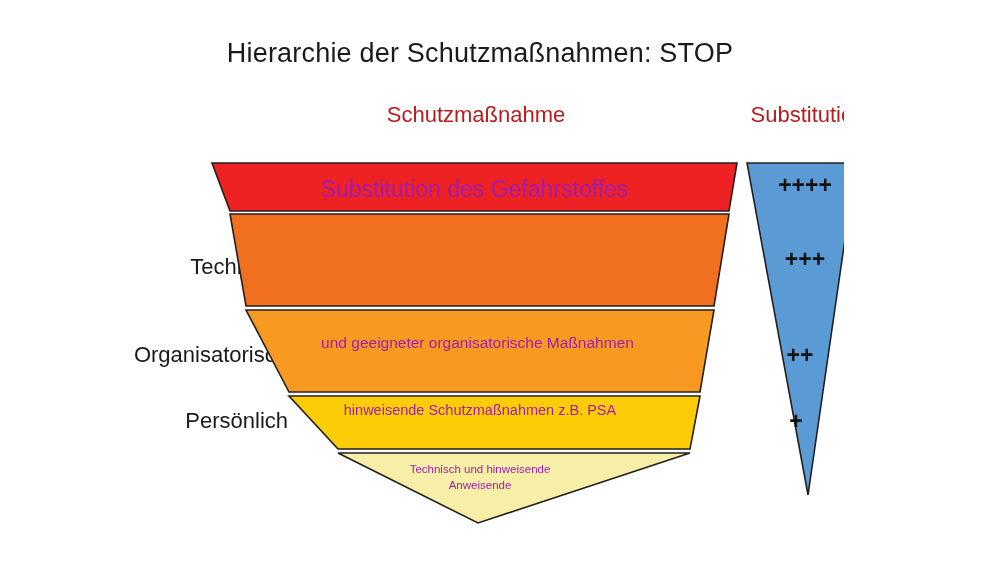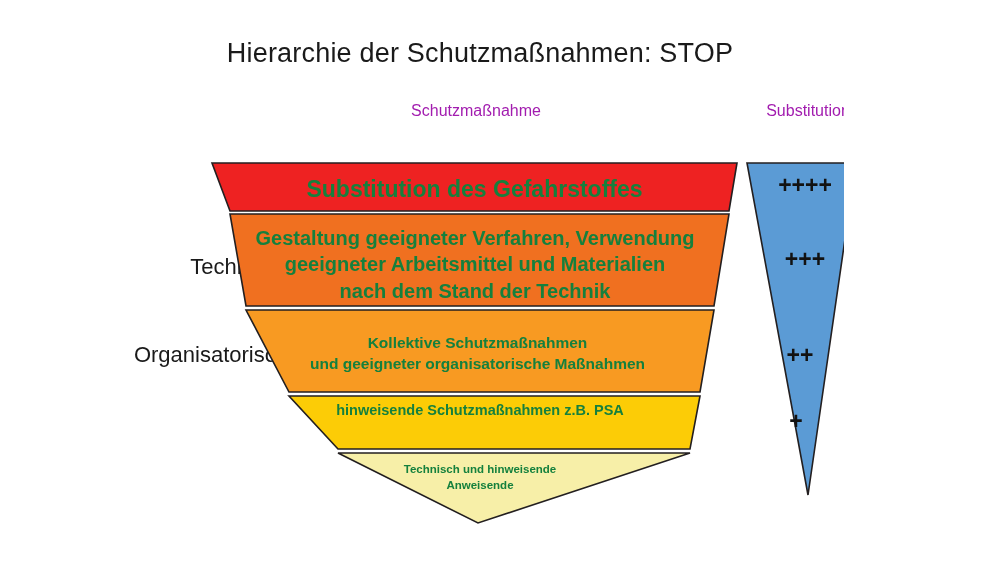--- a/index.html
+++ b/index.html
@@ -21,22 +21,22 @@
     top: 38px;
     width: 960px;
     text-align: center;
     font-size: 27px;
     color: #1a1a1a;
     letter-spacing: 0.2px;
     white-space: nowrap;
   }
   .col-head {
     position: absolute;
-    font-size: 16px;
-    color: #a21caf;
+    font-size: 22px;
+    color: #b91c1c;
     white-space: nowrap;
     text-align: center;
   }
   #head-measure { left: 296px; top: 102px; width: 360px; }
   #head-level   { left: 703px; top: 102px; width: 210px; }
 
   .side-label {
     position: absolute;
     font-size: 22px;
     color: #1a1a1a;
@@ -50,24 +50,23 @@
   #funnel-svg, #level-svg {
     position: absolute;
     left: 0;
     top: 0;
     overflow: visible;
   }
 
   .seg-text {
     position: absolute;
     text-align: center;
-    color: #15803d;
+    color: #a21caf;
     line-height: 1.15;
     pointer-events: none;
-    font-weight: bold;
   }
   #text-substitution {
     left: 212px; top: 176px; width: 525px;
     font-size: 23px;
   }
   #text-technisch {
     left: 230px; top: 225px; width: 490px;
     font-size: 20px;
     line-height: 1.32;
   }
@@ -104,46 +103,41 @@
 
 <div id="canvas">
 
   <div class="title">Hierarchie der Schutzmaßnahmen: STOP</div>
 
   <div class="col-head" id="head-measure">Schutzmaßnahme</div>
   <div class="col-head" id="head-level">Substitution</div>
 
   <div class="side-label" id="side-technisch">Technisch</div>
   <div class="side-label" id="side-organisatorisch">Organisatorisch</div>
+  <div class="side-label" id="side-persoenlich">Persönlich</div>
 
   <svg id="funnel-svg" width="1004" height="576">
 
     <polygon points="212,163 737,163 729,211 230,211" fill="#EE2222" stroke="#231f20" stroke-width="1.6"></polygon>
 
     <polygon points="230,214 729,214 714,306 246,306" fill="#F07020" stroke="#231f20" stroke-width="1.6"></polygon>
 
     <polygon points="246,310 714,310 700,392 289,392" fill="#F89A22" stroke="#231f20" stroke-width="1.6"></polygon>
 
     <polygon points="289,396 700,396 690,449 338,449" fill="#FCCC06" stroke="#231f20" stroke-width="1.6"></polygon>
 
     <polygon points="338,453 690,453 478,523" fill="#F7EFA8" stroke="#231f20" stroke-width="1.6"></polygon>
   </svg>
 
   <div class="seg-text" id="text-substitution">
     <div>Substitution des Gefahrstoffes</div>
   </div>
 
-  <div class="seg-text" id="text-technisch">
-    <div>Gestaltung geeigneter Verfahren, Verwendung</div>
-    <div>geeigneter Arbeitsmittel und Materialien</div>
-    <div>nach dem Stand der Technik</div>
-  </div>
 
   <div class="seg-text" id="text-organisatorisch">
-    <div>Kollektive Schutzmaßnahmen</div>
     <div>und geeigneter organisatorische Maßnahmen</div>
   </div>
 
   <div class="seg-text" id="text-persoenlich">
     <div>hinweisende Schutzmaßnahmen z.B. PSA</div>
   </div>
 
   <div class="seg-text" id="text-sicherheit">
     <div>Technisch und hinweisende</div>
     <div>Anweisende</div>

